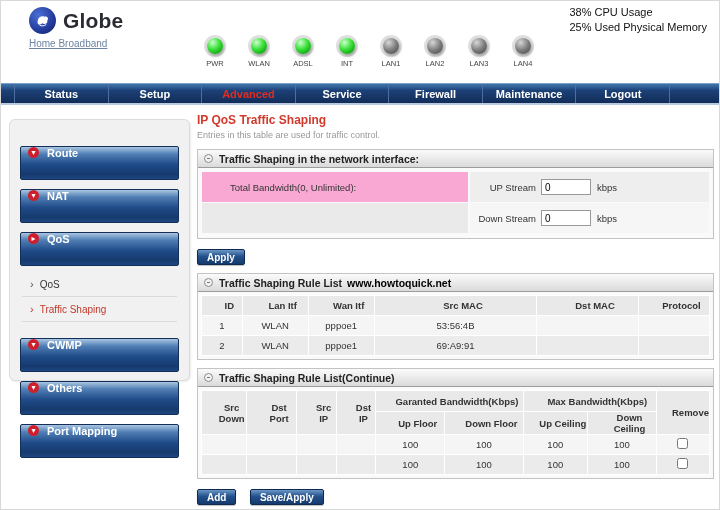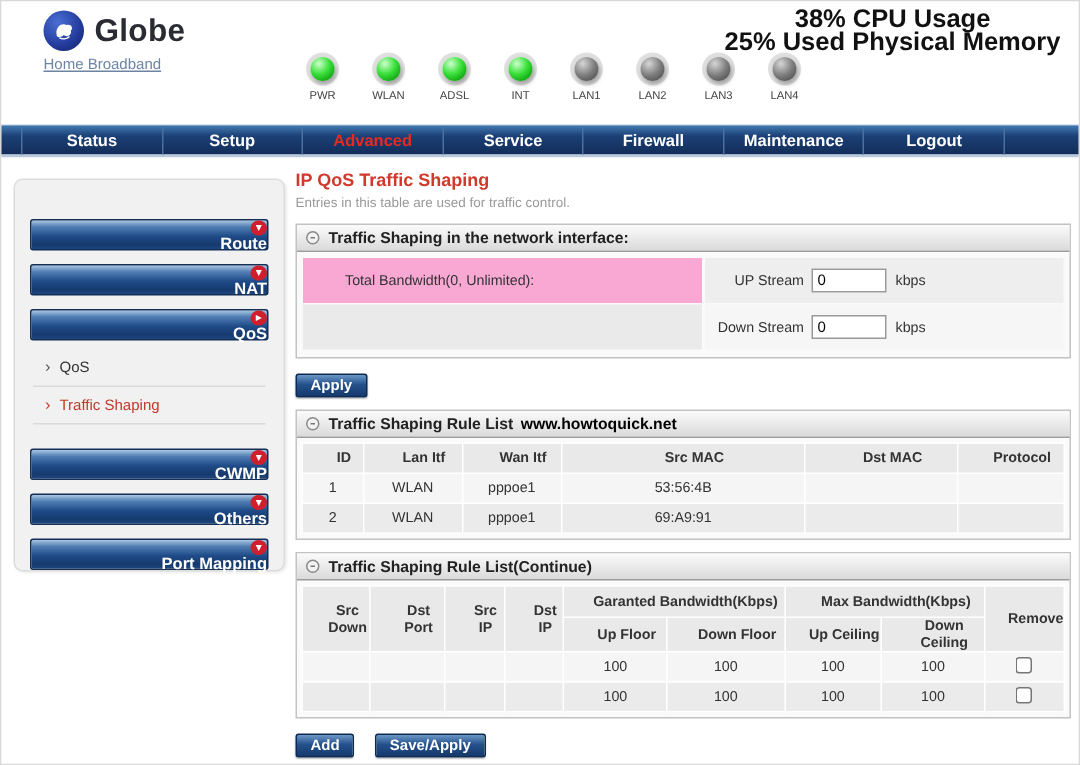--- a/index.html
+++ b/index.html
@@ -9,21 +9,21 @@
 
   
   .header { position:relative; height:82px; background:#fff; }
   .logo-block { position:absolute; left:28px; top:6px; }
   .logo-row { display:flex; align-items:center; }
   .globe-icon { width:27px; height:27px; border-radius:50%;
     background:radial-gradient(circle at 35% 30%, #4a6fd4, #233a9c 60%, #13205e);
     display:flex; align-items:center; justify-content:center; }
   .brand-name { font-size:21px; font-weight:bold; color:#2b2b33; margin-left:7px; letter-spacing:0.2px; }
   .brand-sub { font-size:10px; color:#6d84a4; margin-top:4px;text-decoration:underline; }
-  .stats { position:absolute; right:12px; top:4px; font-size:17px; font-weight:bold; color:#111; line-height:15px;text-align:center; }
+  .stats { position:absolute; right:12px; top:4px; font-size:11px; font-weight:normal; color:#111; line-height:15px; }
   .leds { position:absolute; left:192px; top:37px; display:flex; }
   .led-unit { width:44px; display:flex; flex-direction:column; align-items:center; }
   .led { width:16px; height:16px; border-radius:50%;
     box-shadow:0 0 0 3px rgba(150,150,150,0.30), 1px 2px 3px rgba(90,90,90,0.55); }
   .led.on  { background:radial-gradient(circle at 35% 28%, #ccffcc, #3ae03a 45%, #0c9c0c 85%); }
   .led.off { background:radial-gradient(circle at 35% 28%, #d6d6d6, #7e7e7e 50%, #4c4c4c 90%); }
   .led-label { font-size:7.5px; color:#444; margin-top:5px; }
 
   
   .nav { height:22px; display:flex;
@@ -36,23 +36,23 @@
   .nav-item:first-of-type { border-left:none; }
   .nav-item.active { color:#e62b1e; }
 
   
   .content { position:relative; height:404px; background:#fff; }
 
   
   .sidebar { position:absolute; left:8px; top:14px; width:181px; height:262px;
     background:#f1f1f1; border:1px solid #dcdcdc; border-radius:6px;
     box-shadow:1px 1px 2px rgba(0,0,0,0.08); padding-top:26px; }
-  .side-bar-btn { height:21px; margin:0 10px 9px 10px; border-radius:2px; display:flex; align-items:flex-end;
+  .side-bar-btn { height:34px; margin:0 10px 9px 10px; border-radius:2px; display:flex; align-items:flex-start;
     background:linear-gradient(#aac6e2 0%, #517fb4 22%, #1f4b88 55%, #163a6e 85%, #1d4680 100%);
-    border:1px solid #142f57; cursor:pointer;flex-direction:column; }
+    border:1px solid #142f57; cursor:pointer; }
   .badge { width:11px; height:11px; border-radius:50%; background:#cf1f2d; margin-left:7px;
     display:flex; align-items:center; justify-content:center; }
   .badge::before { content:"▾"; color:#fff; font-size:8px; line-height:10px; }
   .badge.right::before { content:"▸"; }
   .side-bar-label { color:#fff; font-size:11px; font-weight:bold; margin-left:8px; }
   .submenu { margin:4px 0 6px 0; }
   .submenu-item { display:flex; align-items:center; height:18px; padding-left:20px; font-size:10px;
     color:#333; cursor:pointer; }
   .submenu-item .arrow { font-size:11px; color:#555; margin-right:6px; line-height:10px; }
   .submenu-item.active { color:#c0392b; }

